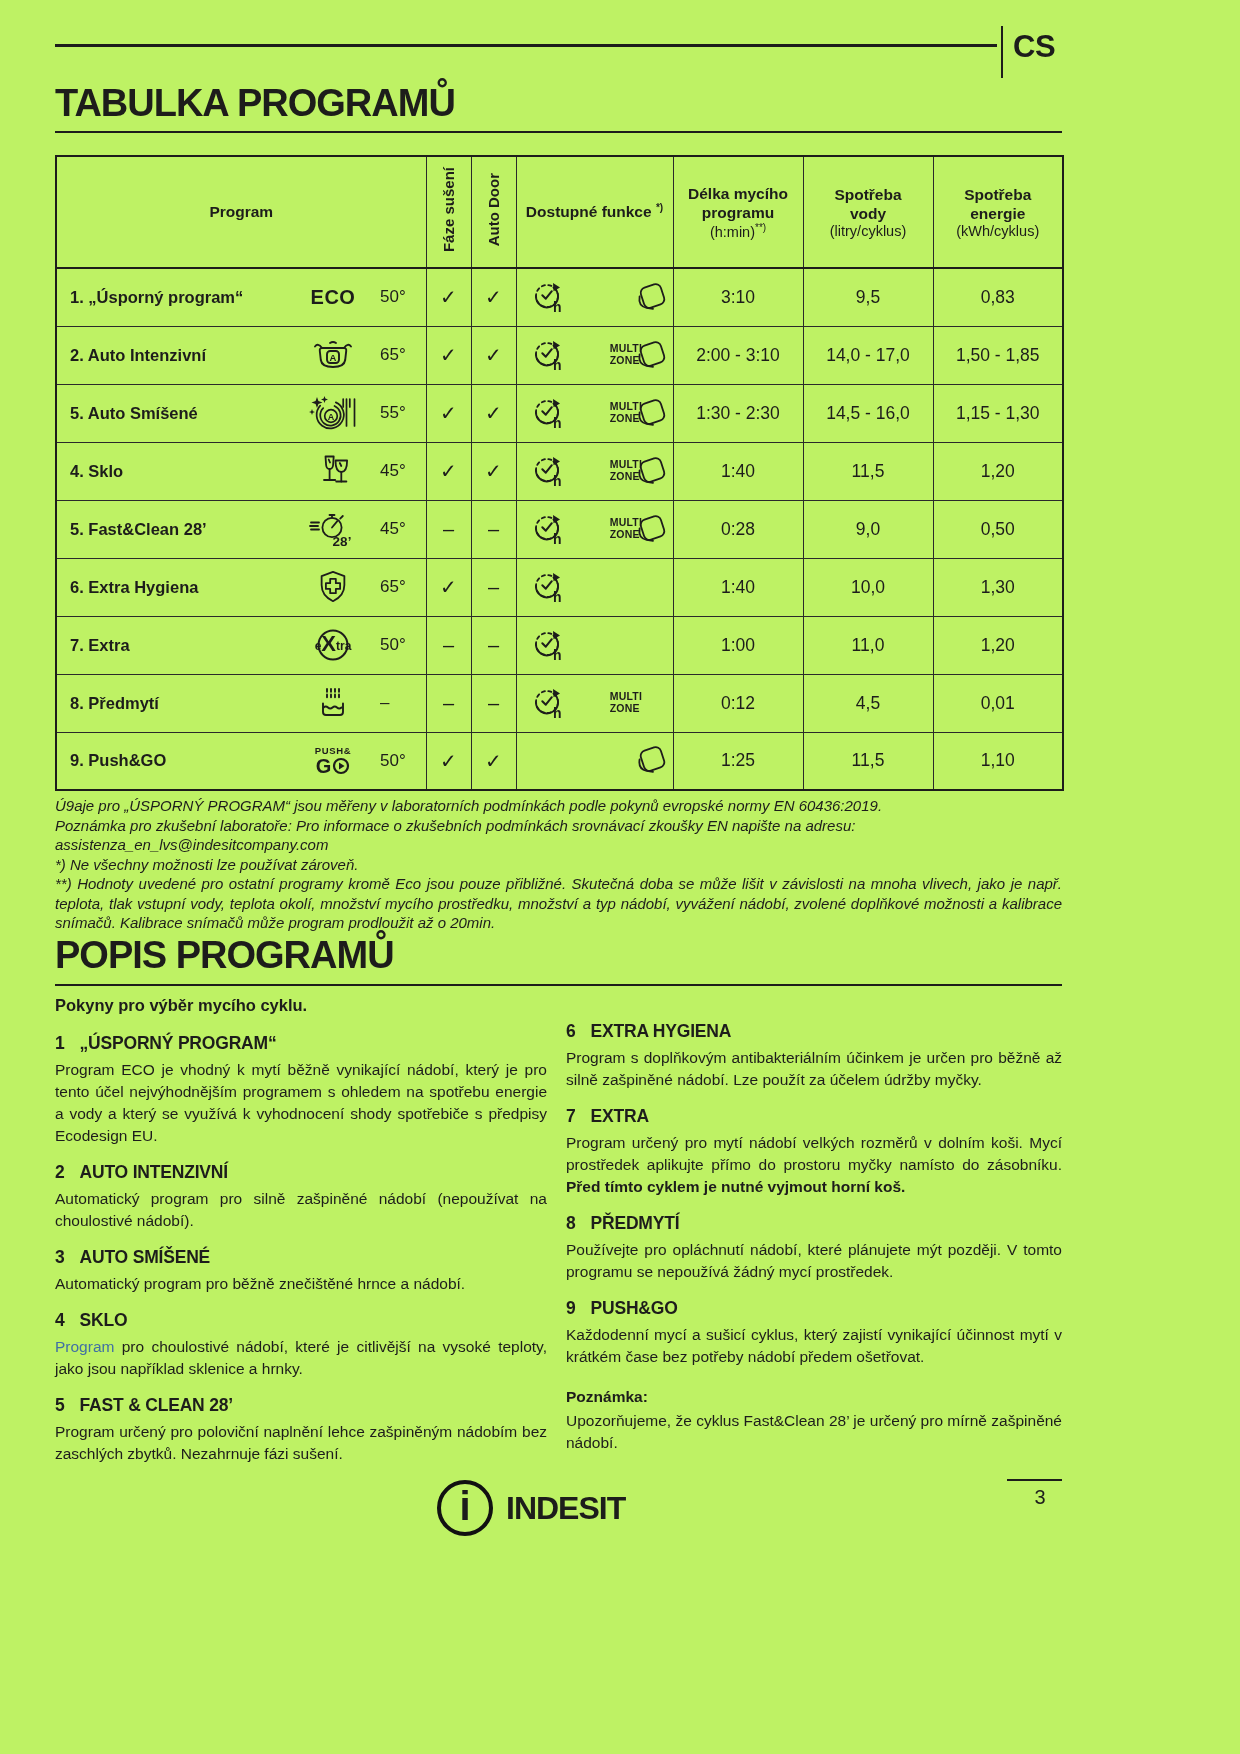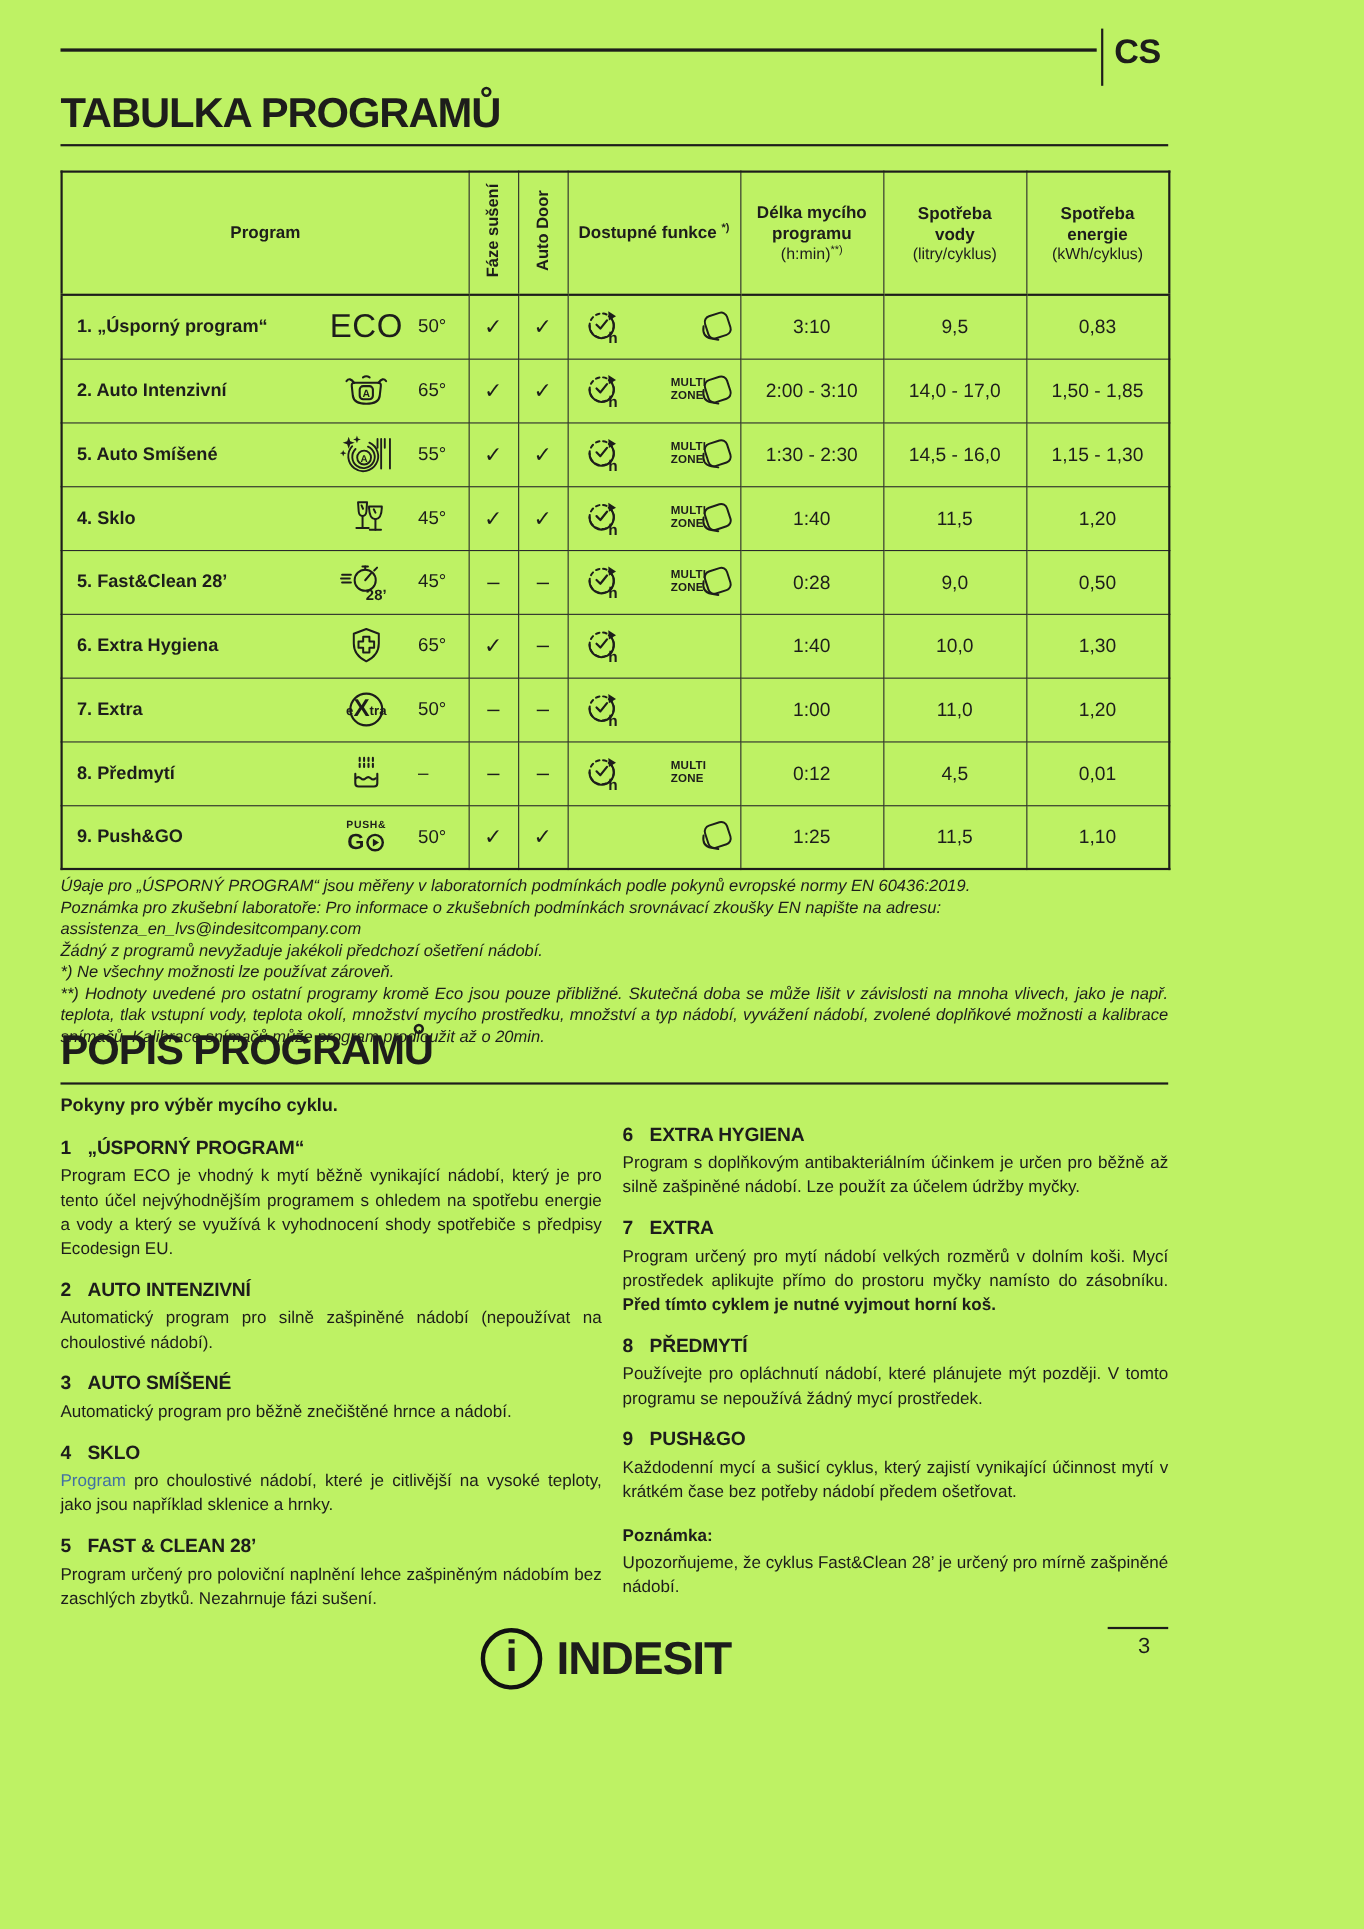--- a/index.html
+++ b/index.html
@@ -26,21 +26,21 @@
   .prog-cell{display:flex;align-items:center;width:100%;}
   .prog-name{flex:0 0 222px;padding-left:13px;font-weight:bold;font-size:16.5px;}
   .prog-icon{flex:0 0 82px;display:flex;align-items:center;justify-content:center;}
   .prog-temp{flex:1;font-size:17px;text-align:left;padding-left:6px;}
   .c-mid{text-align:center;font-size:20px;}
   .fn-cell{display:flex;align-items:center;padding-left:8px;}
   .fn-slot{display:flex;align-items:center;justify-content:center;}
   .fn-slot.s1{width:52px;}.fn-slot.s2{width:56px;}.fn-slot.s3{width:42px;}
   .mz{font-size:10.5px;font-weight:bold;line-height:1.1;letter-spacing:.2px;margin-left:45px;}
   .c-val{text-align:center;font-size:17.5px;}
-  .eco-txt{font-size:30px;font-weight:400;letter-spacing:.5px;}
+  .eco-txt{font-size:20px;font-weight:700;letter-spacing:.5px;}
   .pushgo-ic{display:inline-block;text-align:center;line-height:1;}
   .pg-top{display:block;font-size:9.5px;font-weight:bold;letter-spacing:.6px;margin-bottom:1px;}
   .pg-main{display:flex;align-items:center;justify-content:center;font-size:20px;font-weight:bold;gap:1px;}
   
   .footnotes{left:55px;top:796px;width:1007px;font-style:italic;font-size:15px;line-height:19.5px;}
   .footnotes .fjust{text-align:justify;}
   
   .popis-title{left:55px;top:934px;font-size:38px;font-weight:bold;letter-spacing:-1px;}
   .popis-rule{left:55px;top:984px;width:1007px;height:1.5px;background:#1d1d1b;}
   .intro{left:55px;top:996px;font-size:16.5px;font-weight:bold;}
@@ -52,21 +52,21 @@
   .link-word{color:#4170a4;}
   .note-title{margin:20px 0 4px 0;font-size:15.5px;font-weight:bold;}
   .note-body{margin:0;font-size:15.5px;line-height:1.42;text-align:justify;}
   
   .page-rule{left:1007px;top:1479px;width:55px;height:2px;background:#1d1d1b;}
   .page-number{left:1018px;top:1486px;width:44px;text-align:center;font-size:20px;}
   .logo{left:437px;top:1480px;display:flex;align-items:center;gap:13px;}
   .logo-circle{width:56px;height:56px;border:4.5px solid #111;border-radius:50%;
                display:flex;align-items:center;justify-content:center;
                font-size:40px;font-weight:bold;line-height:1;padding-bottom:4px;box-sizing:border-box;}
-  .logo-word{font-size:42px;font-weight:bold;letter-spacing:-1px;}
+  .logo-word{font-size:32px;font-weight:bold;letter-spacing:-1px;}
 </style>
 </head>
 <body>
 
 <div class="page">
 
   <div class="abs top-rule"></div>
   <div class="abs cs-bar"></div>
   <div class="abs cs-label">CS</div>
 
@@ -500,21 +500,20 @@
     <td class="c-val">11,5</td>
     <td class="c-val">1,10</td>
   </tr>
         </tbody>
     </table>
   </div>
 
   <div class="abs footnotes">
     <div>Ú9aje pro „ÚSPORNÝ PROGRAM“ jsou měřeny v laboratorních podmínkách podle pokynů evropské normy EN 60436:2019.</div>
     <div>Poznámka pro zkušební laboratoře: Pro informace o zkušebních podmínkách srovnávací zkoušky EN napište na adresu: assistenza_en_lvs@indesitcompany.com</div>
-    <div>Žádný z programů nevyžaduje jakékoli předchozí ošetření nádobí.</div>
     <div>*) Ne všechny možnosti lze používat zároveň.</div>
     <div class="fjust">**) Hodnoty uvedené pro ostatní programy kromě Eco jsou pouze přibližné. Skutečná doba se může lišit v závislosti na mnoha vlivech, jako je např. teplota, tlak vstupní vody, teplota okolí, množství mycího prostředku, množství a typ nádobí, vyvážení nádobí, zvolené doplňkové možnosti a kalibrace snímačů. Kalibrace snímačů může program prodloužit až o 20min.</div>
   </div>
 
   <h1 class="abs popis-title" style="margin:0;">POPIS PROGRAMŮ</h1>
   <div class="abs popis-rule"></div>
   <div class="abs intro">Pokyny pro výběr mycího cyklu.</div>
 
   <div class="abs col-left">
       <div class="sec">

